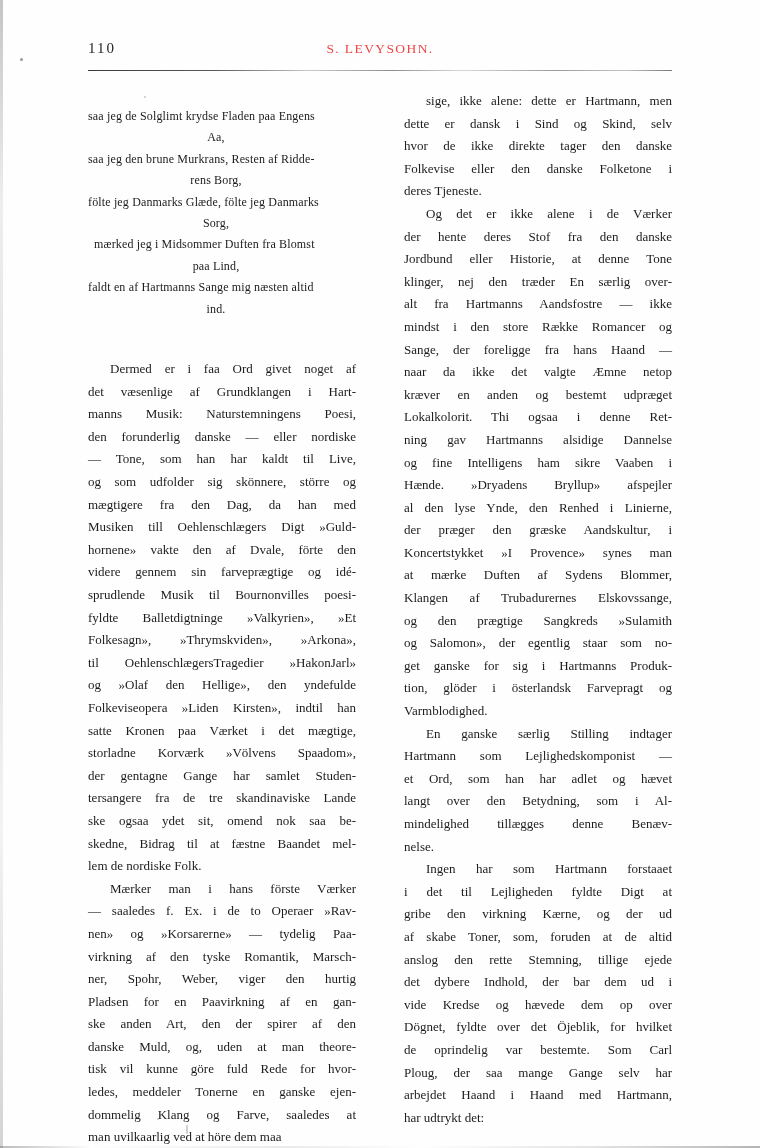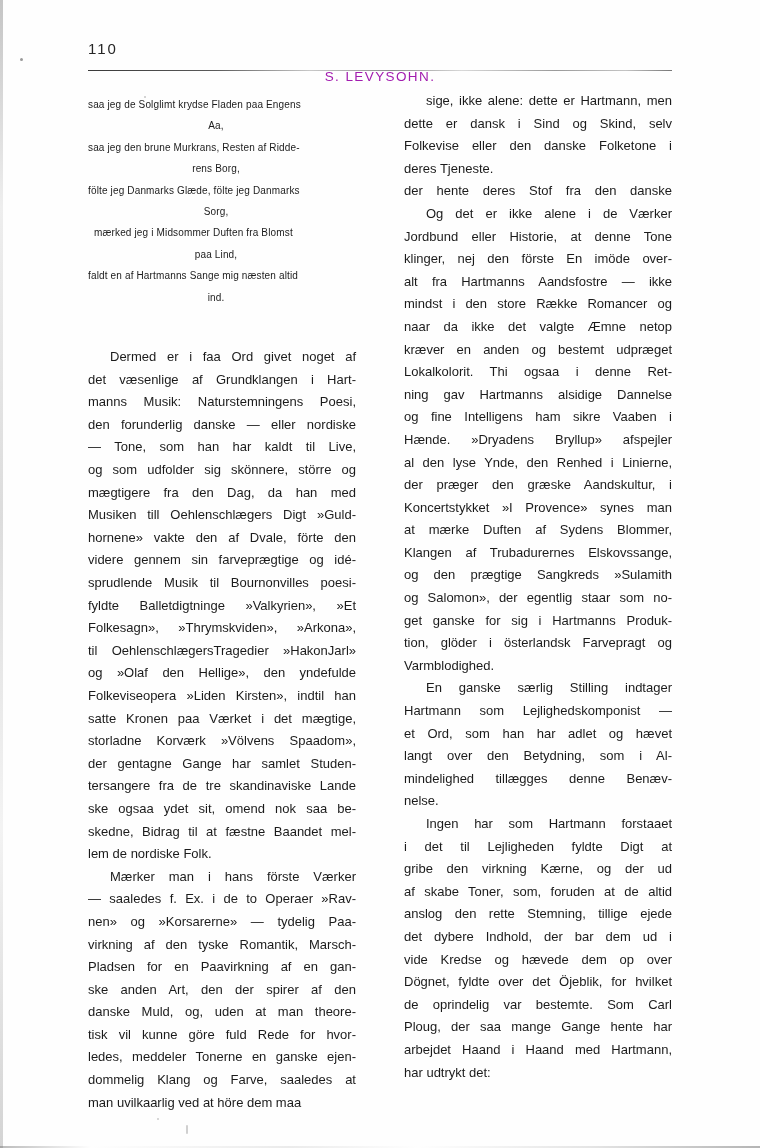--- a/index.html
+++ b/index.html
@@ -9,21 +9,21 @@
     background: #ffffff;
   }
 
   .page {
     position: relative;
     width: 760px;
     height: 1148px;
     margin: 0 auto;
     background: #fefefe;
     overflow: hidden;
-    font-family: Liberation Sans, sans-serif;
+    font-family: Liberation Serif, serif;
     color: #1b1b1b;
   }
 
   
   .scan-edge-left {
     position: absolute;
     left: 0; top: 0;
     width: 3px; height: 1148px;
     background: linear-gradient(to bottom,
       rgba(150,150,150,0.55) 0%,
@@ -71,22 +71,21 @@
     color: #262626;
   }
   .head-title {
     position: absolute;
     left: 0;
     top: 1px;
     width: 584px;
     text-align: center;
     font-size: 13.5px;
     letter-spacing: 1.4px;
-    color: #a21caf;
-    margin-top: 28px;
+    color: #ef4444;
   }
   .head-rule {
     position: absolute;
     left: 88px;
     top: 70px;
     width: 584px;
     height: 1px;
     background: linear-gradient(to right,
       #3a3a3a 0%,
       #5b5b5b 22%,
@@ -108,22 +107,22 @@
   .col {
     position: absolute;
     top: 0;
     width: 268px;
   }
   .col-left  { left: 0; }
   .col-right { left: 316px; }
 
   
   .verse {
-    margin: 4px 0 0 0;
-    font-size: 10px;
+    margin: 16px 0 0 0;
+    font-size: 12px;
     line-height: 21.4px;
   }
   .verse .v-line {
     white-space: nowrap;
     letter-spacing: .15px;
   }
   .verse .v-line.indent-run {
     text-align: center;
     padding-right: 12px;
   }
@@ -215,46 +214,49 @@
             <span class="ln">tersangere fra de tre skandinaviske Lande</span>
             <span class="ln">ske ogsaa ydet sit, omend nok saa be-</span>
             <span class="ln">skedne, Bidrag til at fæstne Baandet mel-</span>
             <span class="ln last">lem de nordiske Folk.</span>
           </p>
           <p class="para">
             <span class="ln indent">Mærker man i hans förste Værker</span>
             <span class="ln">— saaledes f. Ex. i de to Operaer »Rav-</span>
             <span class="ln">nen» og »Korsarerne» — tydelig Paa-</span>
             <span class="ln">virkning af den tyske Romantik, Marsch-</span>
+            <span class="ln">ner, Spohr, Weber, viger den hurtig</span>
             <span class="ln">Pladsen for en Paavirkning af en gan-</span>
             <span class="ln">ske anden Art, den der spirer af den</span>
             <span class="ln">danske Muld, og, uden at man theore-</span>
             <span class="ln">tisk vil kunne göre fuld Rede for hvor-</span>
             <span class="ln">ledes, meddeler Tonerne en ganske ejen-</span>
             <span class="ln">dommelig Klang og Farve, saaledes at</span>
             <span class="ln last">man uvilkaarlig ved at höre dem maa</span>
           </p>
         </div>
     </div>
 
     <div class="col col-right">
       <div id="right-paras">
           <p class="para">
             <span class="ln indent">sige, ikke alene: dette er Hartmann, men</span>
             <span class="ln">dette er dansk i Sind og Skind, selv</span>
+            <span class="ln">hvor de ikke direkte tager den danske</span>
             <span class="ln">Folkevise eller den danske Folketone i</span>
             <span class="ln last">deres Tjeneste.</span>
           </p>
           <p class="para">
+            <span class="ln indent">Og det er ikke alene i de Værker</span>
             <span class="ln">der hente deres Stof fra den danske</span>
-            <span class="ln indent">Og det er ikke alene i de Værker</span>
             <span class="ln">Jordbund eller Historie, at denne Tone</span>
-            <span class="ln">klinger, nej den förste En imöde over-</span>
+            <span class="ln">klinger, nej den træder En særlig over-</span>
             <span class="ln">alt fra Hartmanns Aandsfostre — ikke</span>
             <span class="ln">mindst i den store Række Romancer og</span>
+            <span class="ln">Sange, der foreligge fra hans Haand —</span>
             <span class="ln">naar da ikke det valgte Æmne netop</span>
             <span class="ln">kræver en anden og bestemt udpræget</span>
             <span class="ln">Lokalkolorit. Thi ogsaa i denne Ret-</span>
             <span class="ln">ning gav Hartmanns alsidige Dannelse</span>
             <span class="ln">og fine Intelligens ham sikre Vaaben i</span>
             <span class="ln">Hænde. »Dryadens Bryllup» afspejler</span>
             <span class="ln">al den lyse Ynde, den Renhed i Linierne,</span>
             <span class="ln">der præger den græske Aandskultur, i</span>
             <span class="ln">Koncertstykket »I Provence» synes man</span>
             <span class="ln">at mærke Duften af Sydens Blommer,</span>
@@ -276,21 +278,21 @@
           <p class="para">
             <span class="ln indent">Ingen har som Hartmann forstaaet</span>
             <span class="ln">i det til Lejligheden fyldte Digt at</span>
             <span class="ln">gribe den virkning Kærne, og der ud</span>
             <span class="ln">af skabe Toner, som, foruden at de altid</span>
             <span class="ln">anslog den rette Stemning, tillige ejede</span>
             <span class="ln">det dybere Indhold, der bar dem ud i</span>
             <span class="ln">vide Kredse og hævede dem op over</span>
             <span class="ln">Dögnet, fyldte over det Öjeblik, for hvilket</span>
             <span class="ln">de oprindelig var bestemte. Som Carl</span>
-            <span class="ln">Ploug, der saa mange Gange hente har</span>
+            <span class="ln">Ploug, der saa mange Gange selv har</span>
             <span class="ln">arbejdet Haand i Haand med Hartmann,</span>
             <span class="ln last">har udtrykt det:</span>
           </p>
         </div>
     </div>
 
   </div>
 </div>
 
 </body></html>

